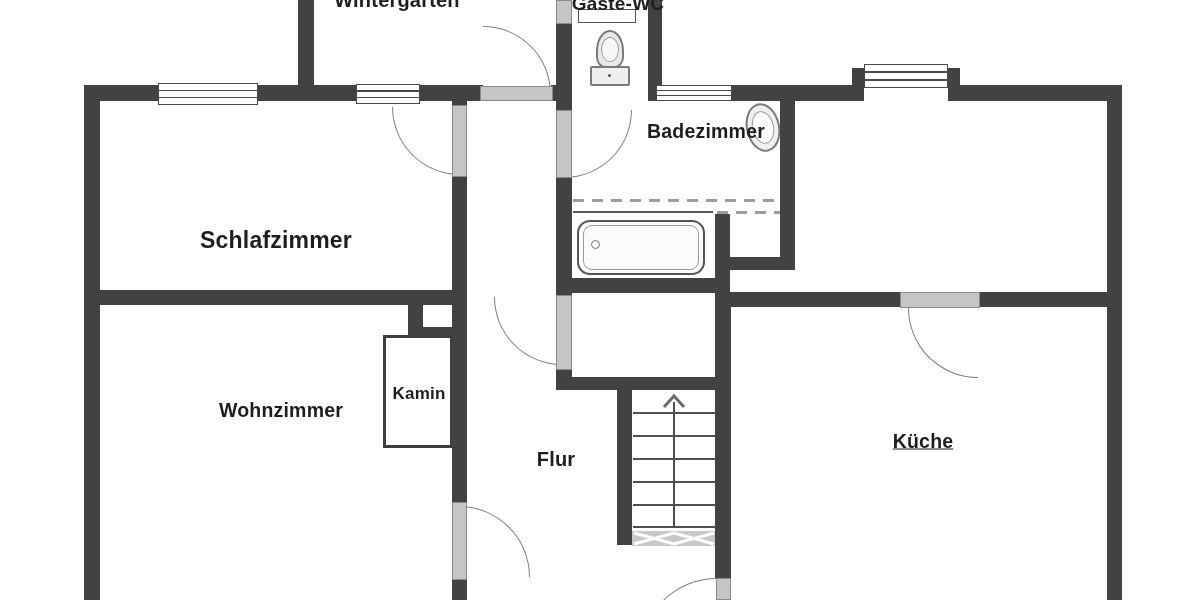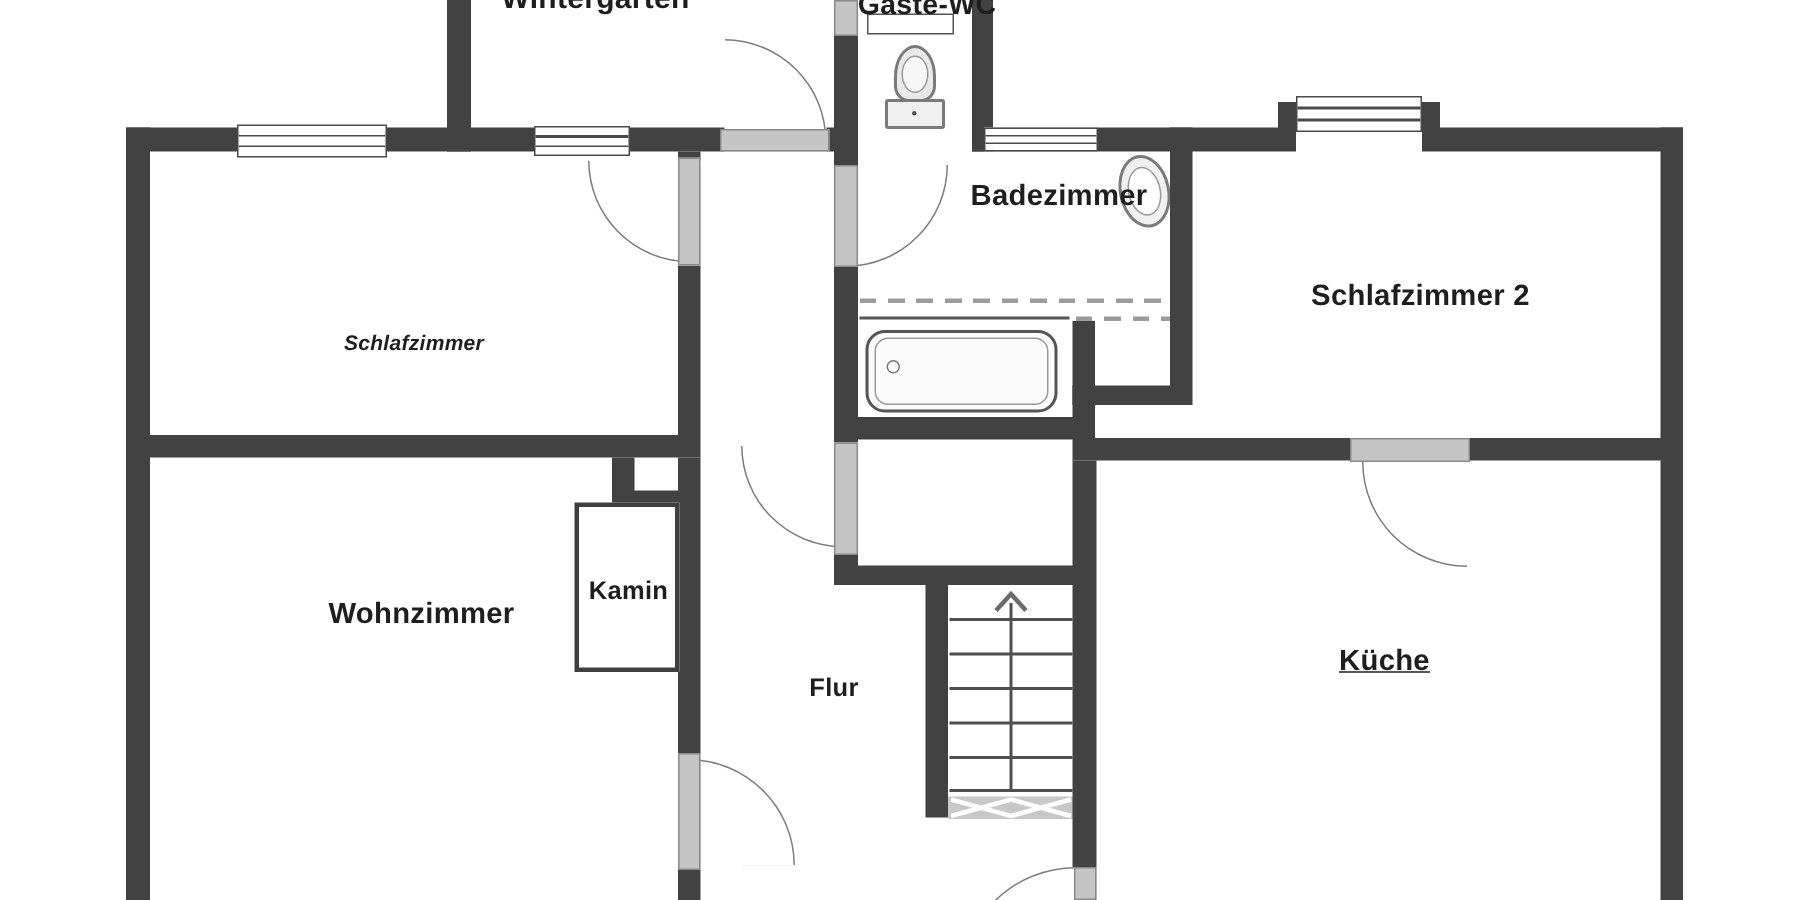--- a/index.html
+++ b/index.html
@@ -112,20 +112,19 @@
     <div class="leaf" style="left: 480px; top: 86px; width: 73px; height: 15px; position: absolute;"></div>
     <div class="leaf" style="left: 452px; top: 105px; width: 15px; height: 72px; position: absolute;"></div>
     <div class="leaf" style="left: 556px; top: 110px; width: 16px; height: 68px; position: absolute;"></div>
     <div class="leaf" style="left: 556px; top: 295px; width: 16px; height: 75px; position: absolute;"></div>
     <div class="leaf" style="left: 556px; top: 0px; width: 16px; height: 24px; position: absolute;"></div>
     <div class="leaf" style="left: 452px; top: 502px; width: 15px; height: 78px; position: absolute;"></div>
     <div class="leaf" style="left: 900px; top: 292px; width: 80px; height: 16px; position: absolute;"></div>
     <div class="leaf" style="left: 716px; top: 578px; width: 15px; height: 22px; position: absolute;"></div>
     <div class="label" style="left: 397px; top: 0px; position: absolute; font-size: 20px;">Wintergarten</div>
     <div class="label" style="left: 618px; top: 4px; position: absolute; font-size: 19px;">Gäste-WC</div>
-    <div class="label" style="left: 276px; top: 228px; position: absolute; font-size: 14px; font-style: italic;">Schlafzimmer</div>
+    <div class="label" style="left: 276px; top: 240px; position: absolute; font-size: 23px;">Schlafzimmer</div>
     <div class="label" style="left: 706px; top: 131px; position: absolute; font-size: 19.5px;">Badezimmer</div>
-    <div class="label" style="left: 947px; top: 198px; position: absolute; font-size: 19.5px;">Schlafzimmer 2</div>
     <div class="label" style="left: 281px; top: 410px; position: absolute; font-size: 19.5px;">Wohnzimmer</div>
     <div class="label" style="left: 419px; top: 394px; position: absolute; font-size: 17px;">Kamin</div>
-    <div class="label" style="left: 556px; top: 459px; position: absolute; font-size: 17px;">Flur</div>
+    <div class="label" style="left: 556px; top: 459px; position: absolute; font-size: 20px;">Flur</div>
     <div class="label" style="left: 923px; top: 441px; position: absolute; font-size: 19.5px; text-decoration: underline;">Küche</div>
   </div>
 
 </body></html>

